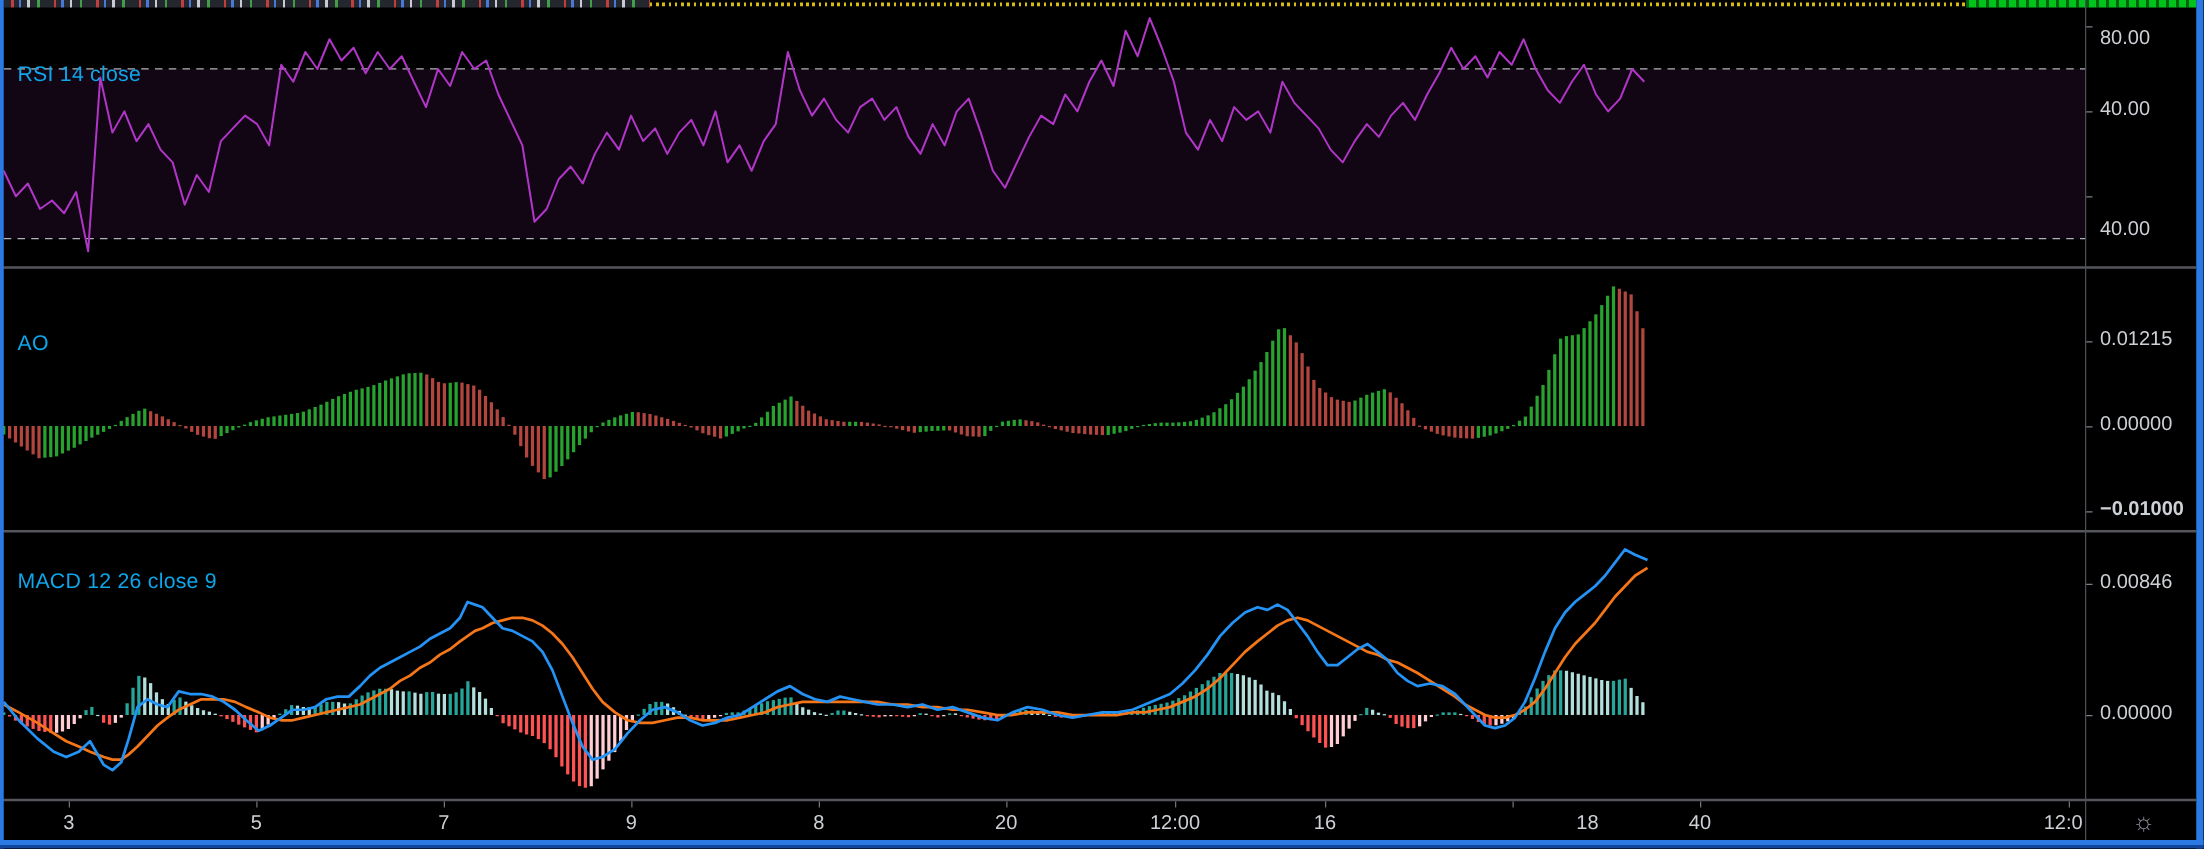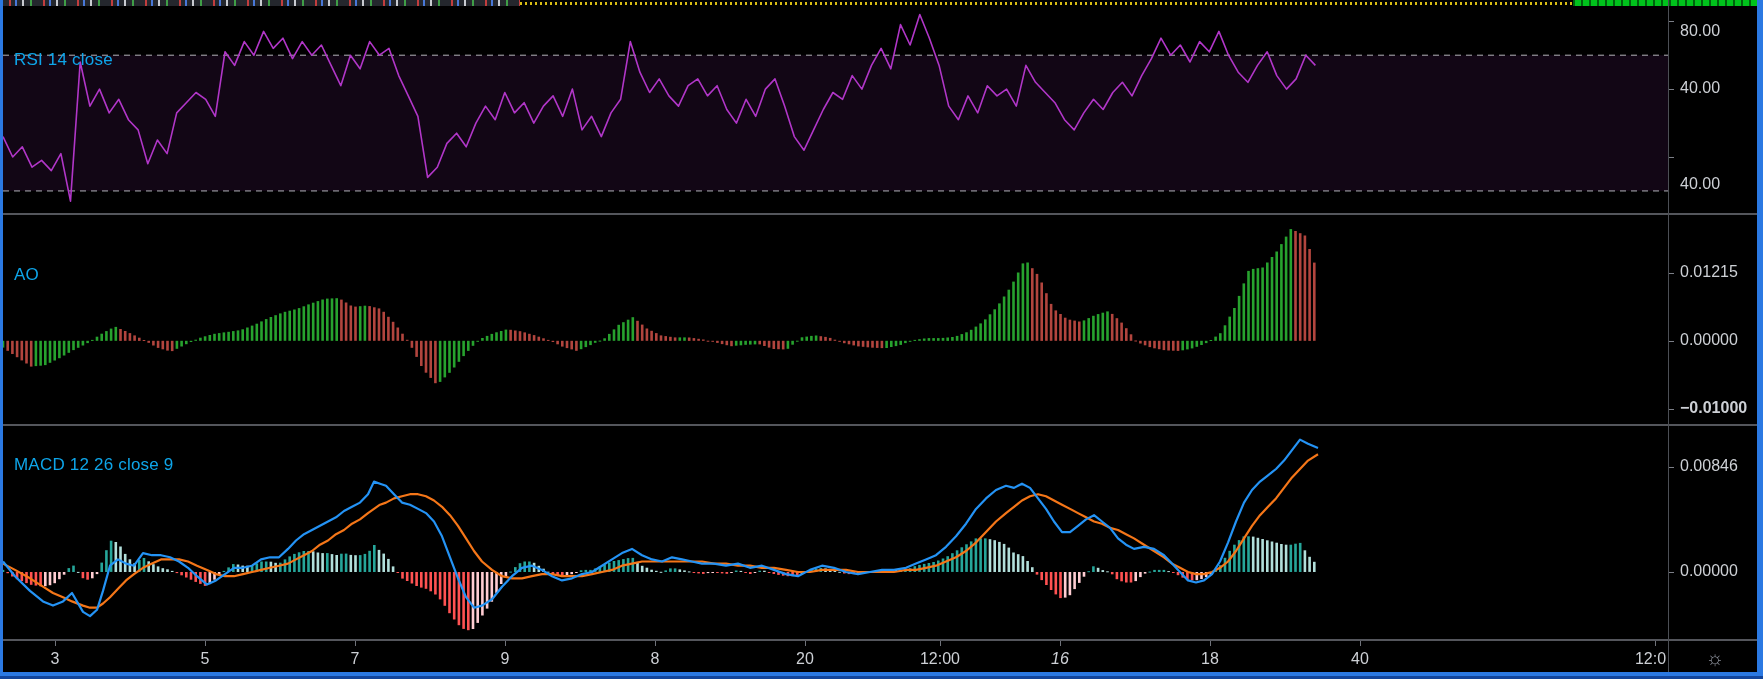--- a/index.html
+++ b/index.html
@@ -666,23 +666,23 @@
       <div class="time-label" style="left: 352px;">7</div>
       <div class="time-tick" style="left: 502px;"></div>
       <div class="time-label" style="left: 502px;">9</div>
       <div class="time-tick" style="left: 652px;"></div>
       <div class="time-label" style="left: 652px;">8</div>
       <div class="time-tick" style="left: 802px;"></div>
       <div class="time-label" style="left: 802px;">20</div>
       <div class="time-tick" style="left: 937px;"></div>
       <div class="time-label" style="left: 937px;">12:00</div>
       <div class="time-tick" style="left: 1057px;"></div>
-      <div class="time-label" style="left: 1057px; font-style: italic;">16</div>
+      <div class="time-label" style="left: 1057px;">16</div>
       <div class="time-tick" style="left: 1207px;"></div>
-      <div class="time-label" style="left: 1207px; text-align: center;">18</div>
+      <div class="time-label" style="left: 1267px; text-align: center;">18</div>
       <div class="time-tick" style="left: 1357px;"></div>
       <div class="time-label" style="left: 1357px;">40</div>
       <div class="time-tick" style="left: 1652px;"></div>
       <div class="time-label" style="left: 1652px;">12:00</div>
     </div>
 
   <div id="sun-icon">☼</div>
 
   <div class="b-left"></div>
   <div class="b-right"></div>

